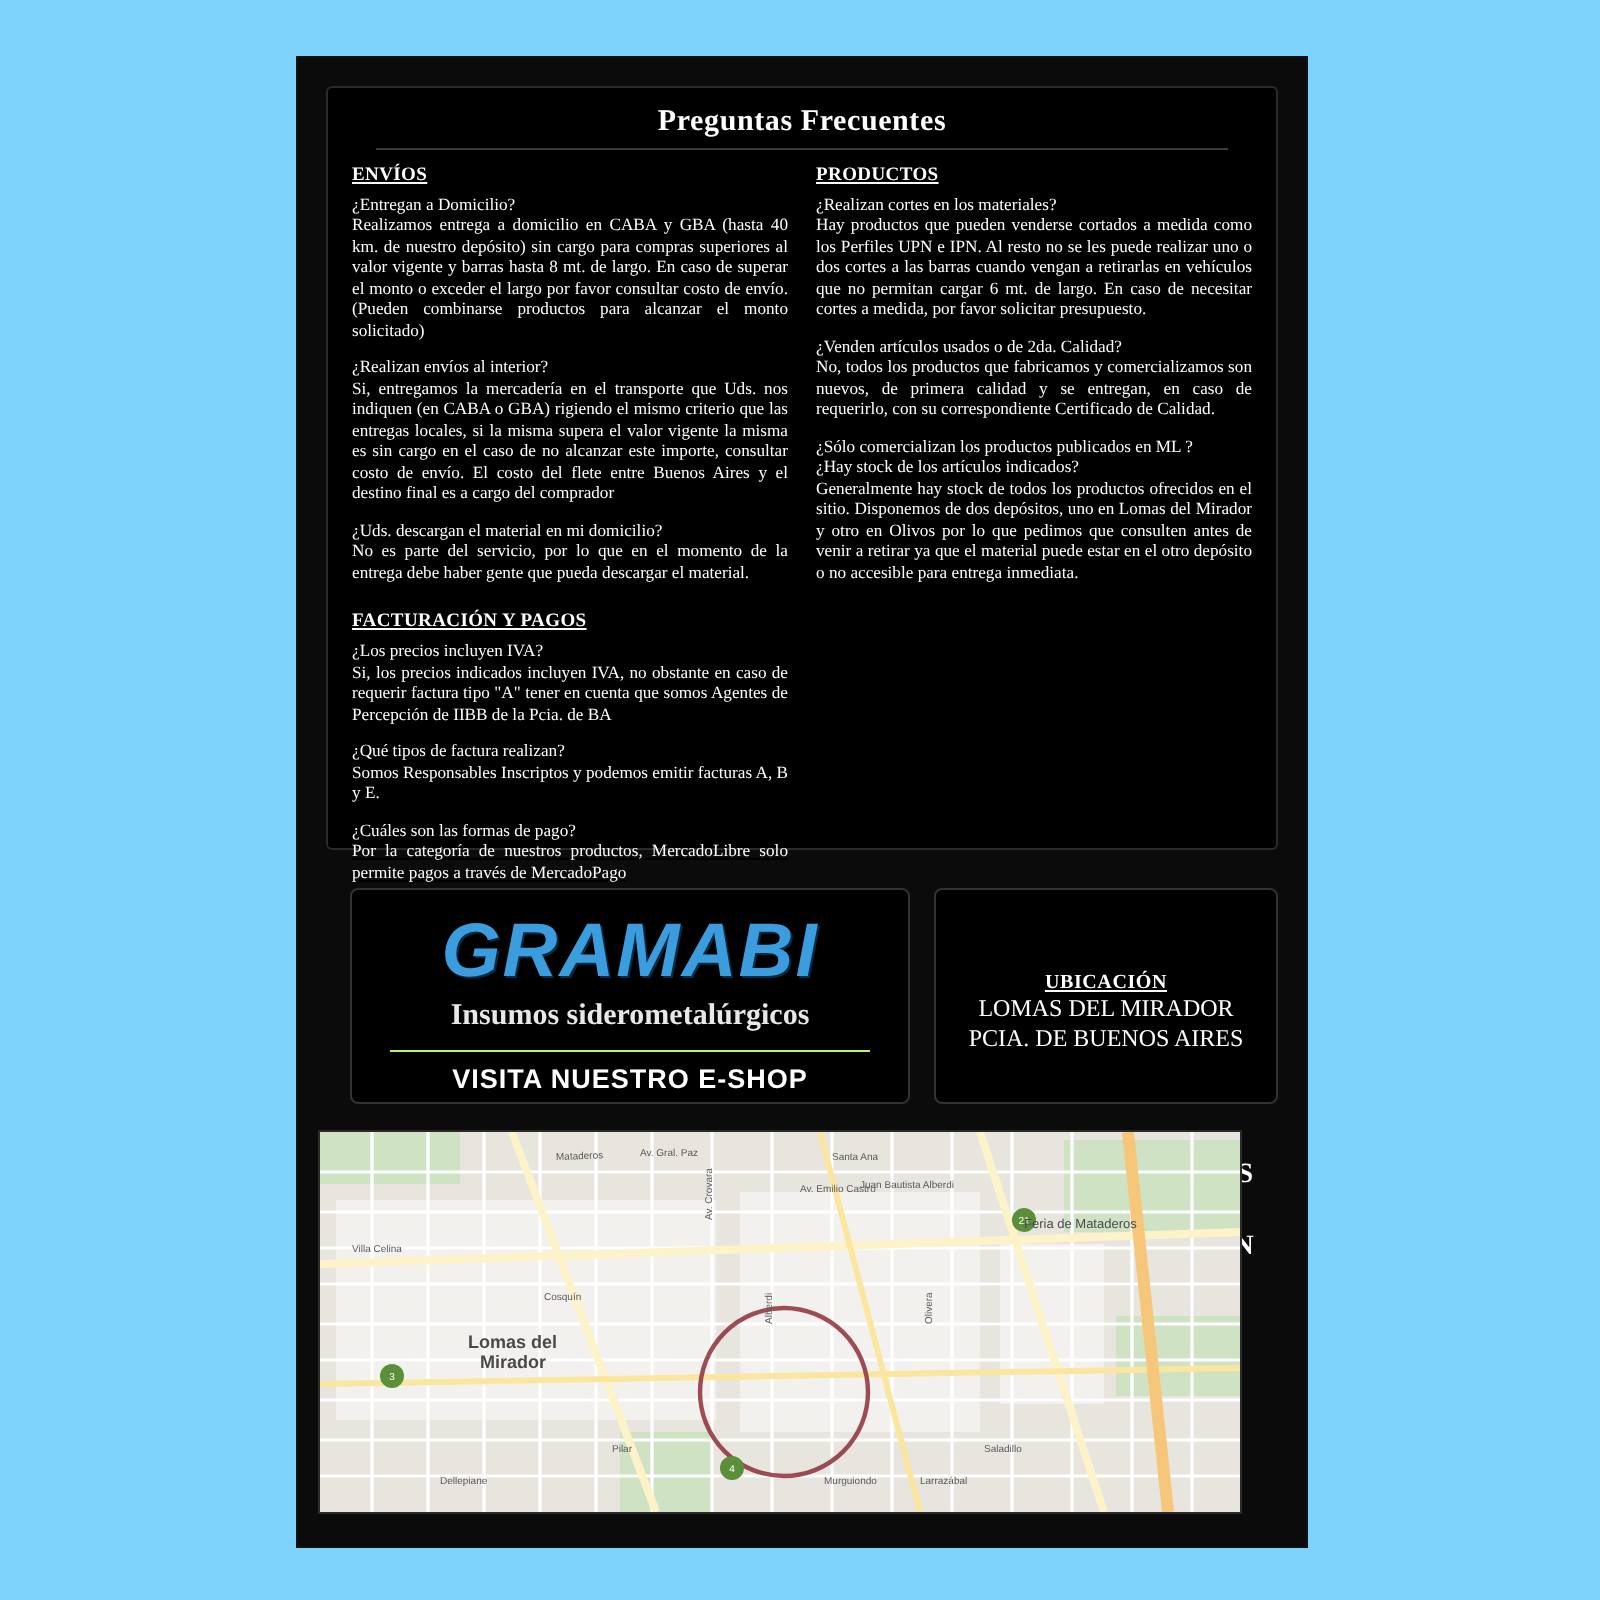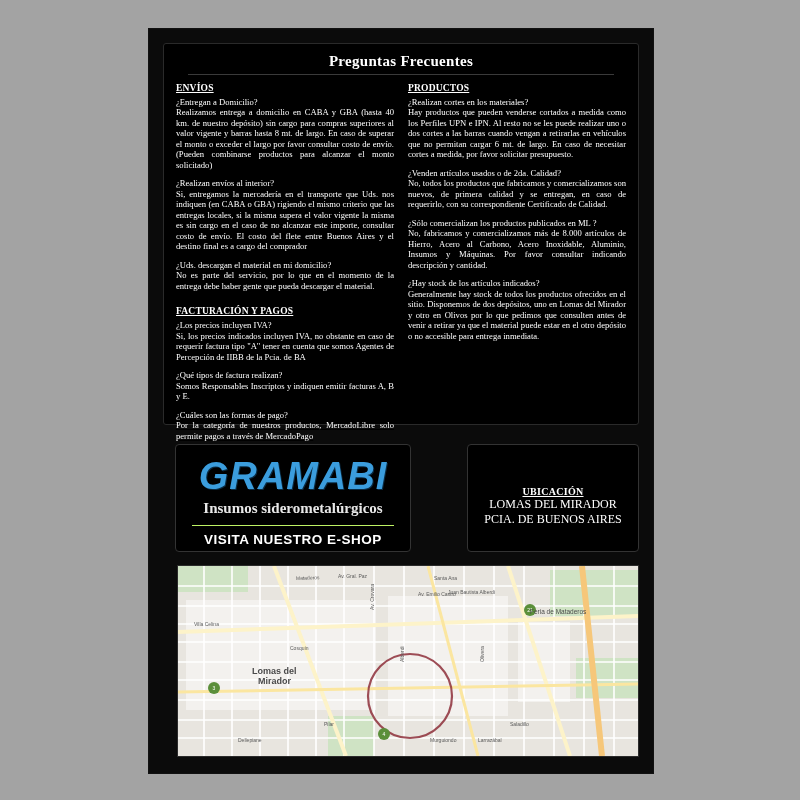--- a/index.html
+++ b/index.html
@@ -7,21 +7,21 @@
     padding: 0;
     width: 800px;
     height: 800px;
     background: #ffffff;
     font-family: "Liberation Serif", serif;
   }
   #page {
     position: relative;
     width: 800px;
     height: 800px;
-    background: #a3a3a3;
+    background: #7dd3fc;
     overflow: hidden;
   }
   .sheet {
     position: absolute;
     left: 148px;
     top: 28px;
     width: 504px;
     height: 744px;
     background: #0b0b0b;
     border: 1px solid #111;
@@ -85,21 +85,21 @@
     text-align: justify;
   }
   .gap {
     height: 7px;
   }
   
   .brand-panel {
     position: absolute;
     left: 26px;
     top: 415px;
-    width: 236px;
+    width: 280px;
     height: 108px;
     background: #000000;
     border: 1px solid #333;
     border-radius: 4px;
     box-sizing: border-box;
     text-align: center;
   }
   .brand-word {
     font-family: "Liberation Sans", sans-serif;
     font-weight: bold;
@@ -161,21 +161,21 @@
   }
   .info-t {
     color: #ffffff;
     font-weight: bold;
     font-size: 14px;
     line-height: 1.3;
   }
   
   .map-panel {
     position: absolute;
-    left: 28px;
+    left: 10px;
     top: 536px;
     width: 460px;
     height: 190px;
     background: #e9e6e0;
     border: 1px solid #2b2b2b;
     overflow: hidden;
   }
   .map-svg { display:block; }
 </style>
 </head>
@@ -203,37 +203,36 @@
           <p class="q">¿Uds. descargan el material en mi domicilio?</p>
           <p class="a">No es parte del servicio, por lo que en el momento de la entrega debe haber gente que pueda descargar el material.</p>
 
           <div class="gap"></div>
           <div class="sec-head">FACTURACIÓN Y PAGOS</div>
 
           <p class="q">¿Los precios incluyen IVA?</p>
           <p class="a">Si, los precios indicados incluyen IVA, no obstante en caso de requerir factura tipo "A" tener en cuenta que somos Agentes de Percepción de IIBB de la Pcia. de BA</p>
 
           <p class="q">¿Qué tipos de factura realizan?</p>
-          <p class="a">Somos Responsables Inscriptos y indiquen emitir facturas A, B y E.</p>
+          <p class="a">Somos Responsables Inscriptos y podemos emitir facturas A, B y E.</p>
 
           <p class="q">¿Cuáles son las formas de pago?</p>
           <p class="a">Por la categoría de nuestros productos, MercadoLibre solo permite pagos a través de MercadoPago</p>
         </div>
 
         <div class="faq-col">
           <div class="sec-head">PRODUCTOS</div>
 
           <p class="q">¿Realizan cortes en los materiales?</p>
           <p class="a">Hay productos que pueden venderse cortados a medida como los Perfiles UPN e IPN. Al resto no se les puede realizar uno o dos cortes a las barras cuando vengan a retirarlas en vehículos que no permitan cargar 6 mt. de largo. En caso de necesitar cortes a medida, por favor solicitar presupuesto.</p>
 
           <p class="q">¿Venden artículos usados o de 2da. Calidad?</p>
           <p class="a">No, todos los productos que fabricamos y comercializamos son nuevos, de primera calidad y se entregan, en caso de requerirlo, con su correspondiente Certificado de Calidad.</p>
 
           <p class="q">¿Sólo comercializan los productos publicados en ML ?</p>
-          <p class="a">No, fabricamos y comercializamos más de 8.000 artículos de Hierro, Acero al Carbono, Acero Inoxidable, Aluminio, Insumos y Máquinas. Por favor consultar indicando descripción y cantidad.</p>
 
           <p class="q">¿Hay stock de los artículos indicados?</p>
           <p class="a">Generalmente hay stock de todos los productos ofrecidos en el sitio. Disponemos de dos depósitos, uno en Lomas del Mirador y otro en Olivos por lo que pedimos que consulten antes de venir a retirar ya que el material puede estar en el otro depósito o no accesible para entrega inmediata.</p>
         </div>
 
       </div>
     </div>
 
     <div class="brand-panel">
       <div class="brand-word">GRAMABI</div>

